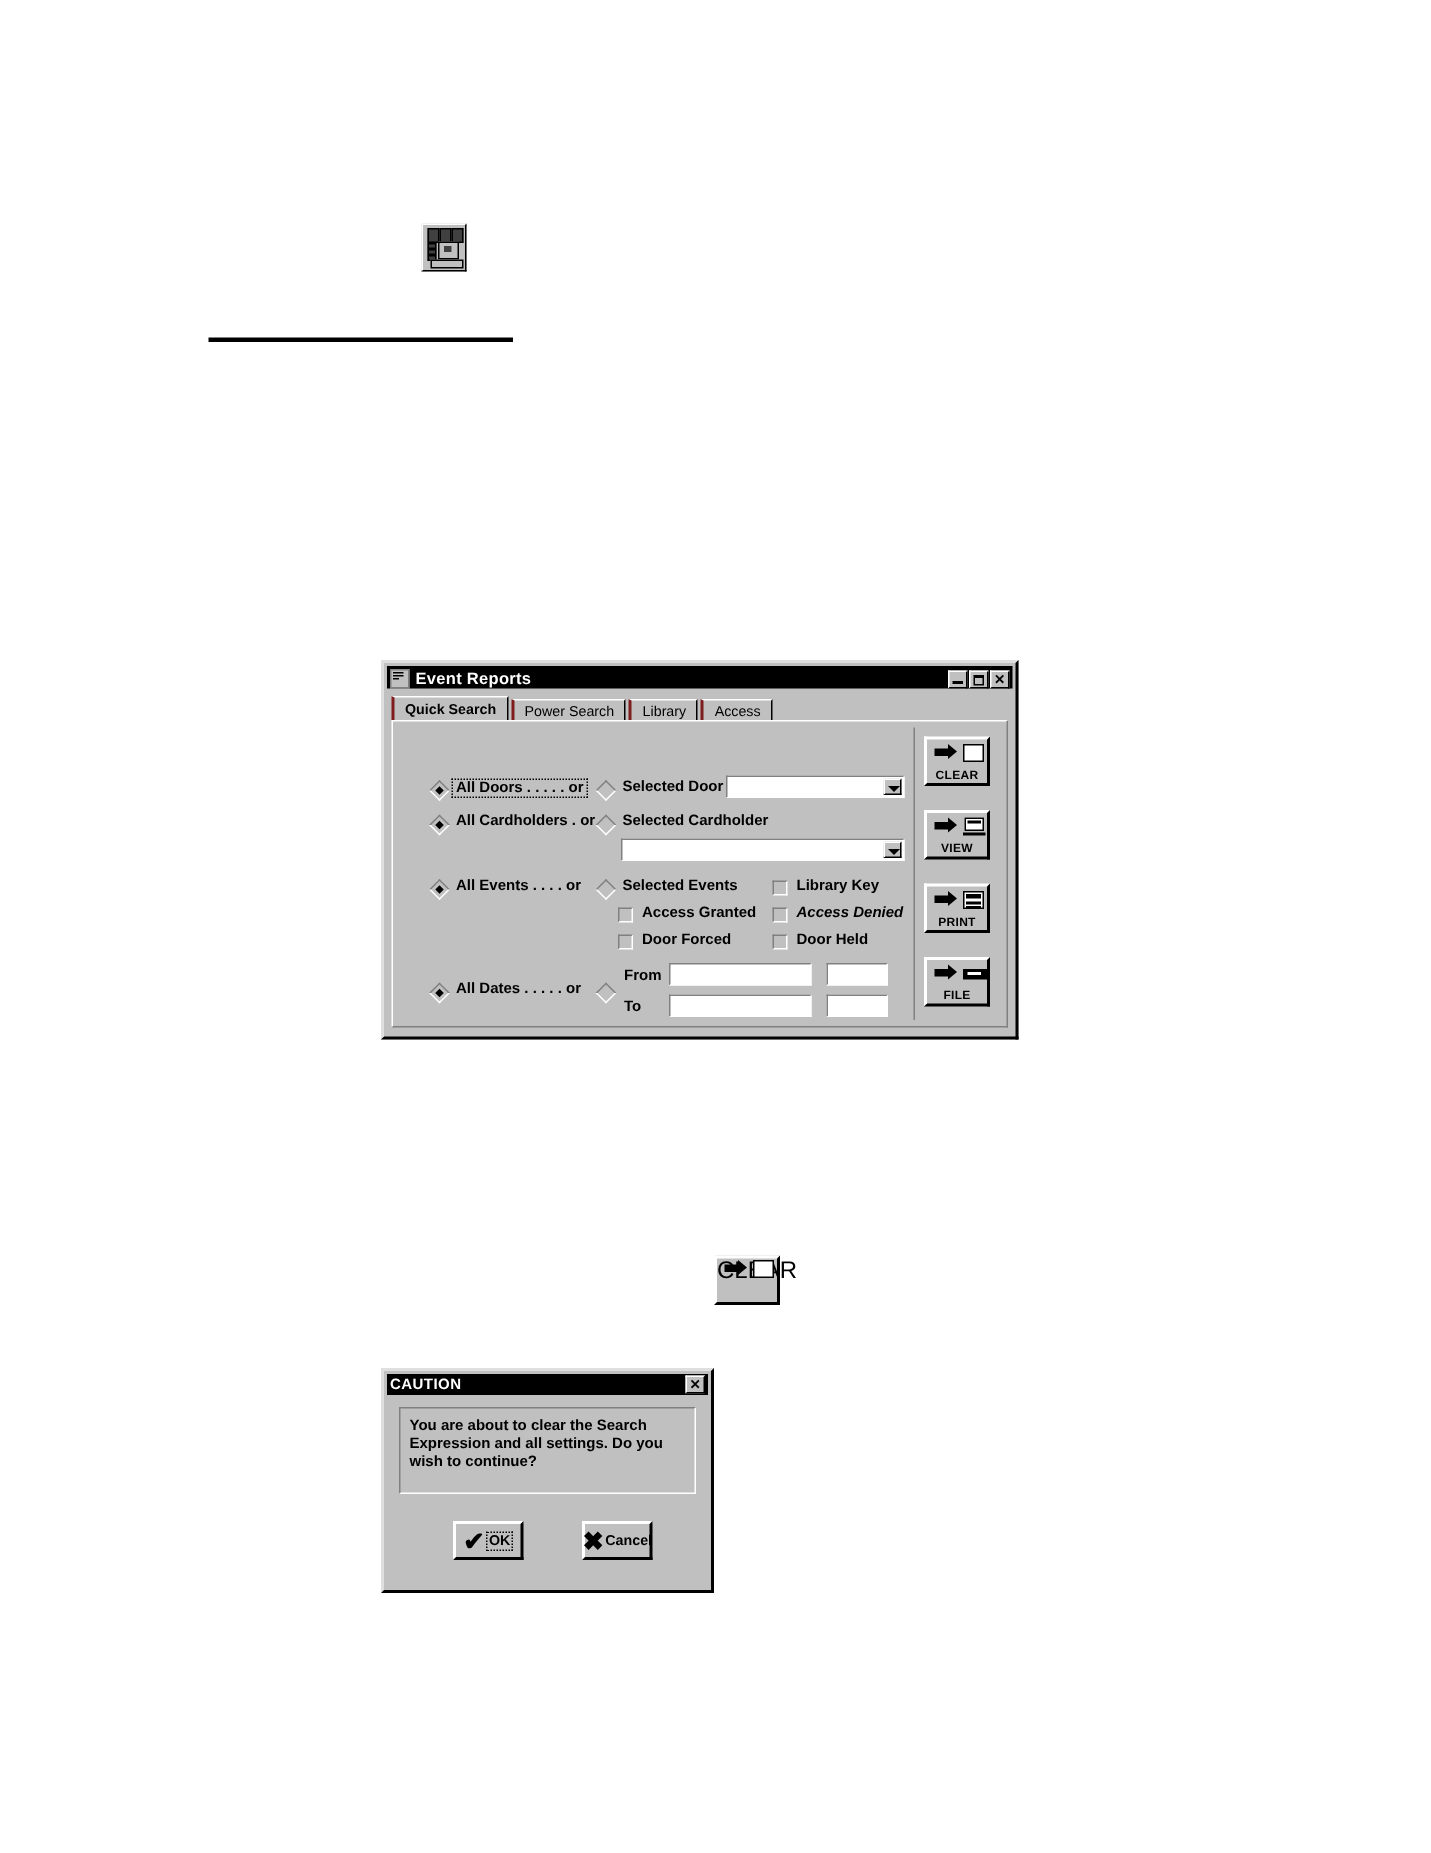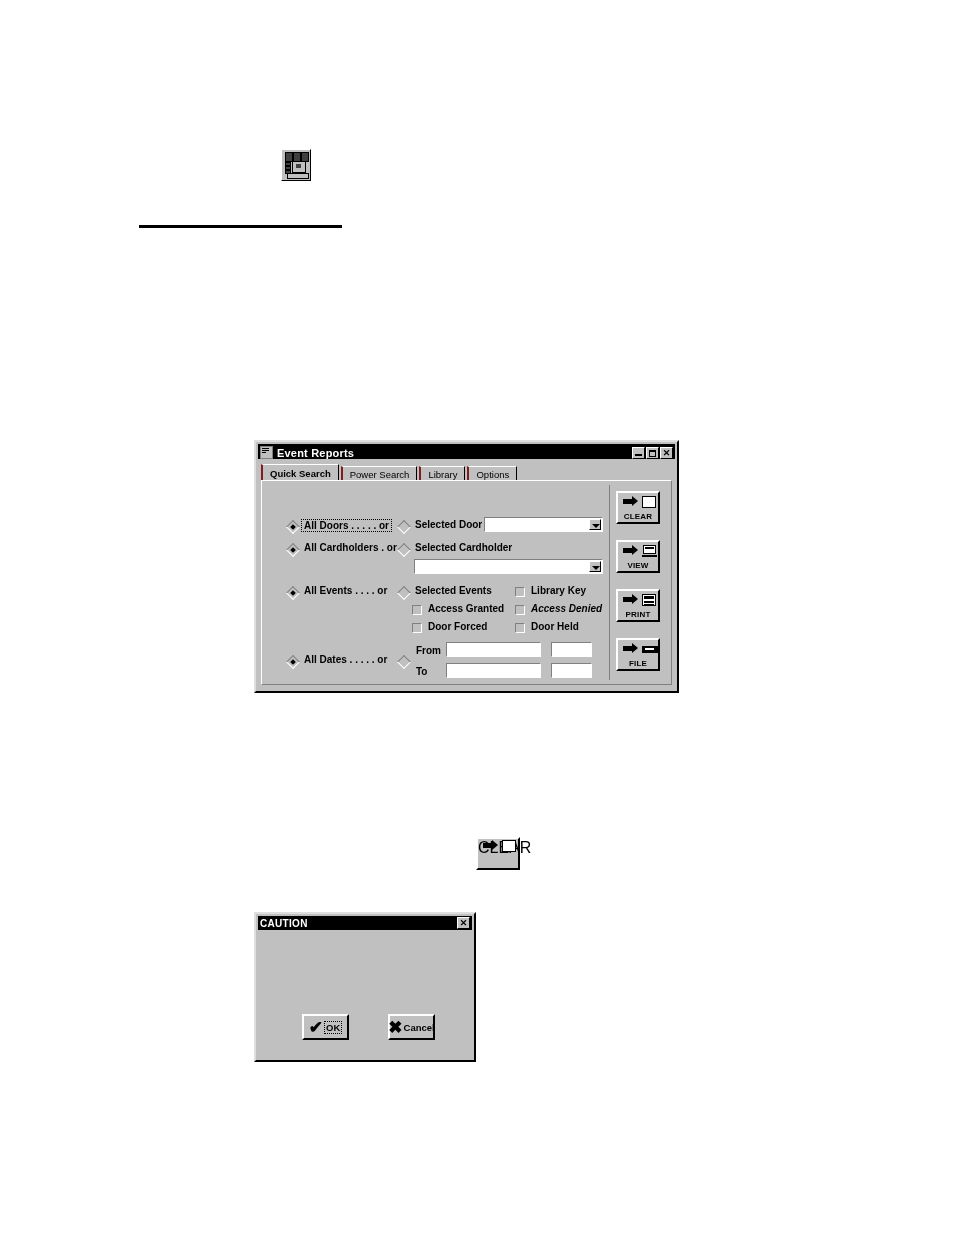--- a/index.html
+++ b/index.html
@@ -228,21 +228,21 @@
           <i></i>
         </span>
       <span class="tbtn cls">✕</span>
     </span>
   </div>
 
   <div id="tabstrip">
     <span class="tab active">Quick Search</span>
     <span class="tab">Power Search</span>
     <span class="tab">Library</span>
-    <span class="tab">Options</span>
+    <span class="tab">Access</span>
   </div>
 
   <div id="panel">
 
     <div id="form-area">
 
       <span class="radio on" style="left:22px;top:37px;"></span>
       <span class="rlabel focus" style="left:38px;top:34px;">All Doors . . . . .  or</span>
       <span class="radio" style="left:133px;top:37px;"></span>
       <span class="rlabel" style="left:149px;top:34px;">Selected Door</span>
@@ -339,20 +339,23 @@
       <span class="gwhite"></span>
   </div>
   <div class="cap">CLEAR</div>
 </div>
 
 <div class="abs" id="caution">
   <div id="caution-titlebar">
     <span id="caution-title-text">CAUTION</span>
     <span class="tbtn cls" style="margin-left:auto;">✕</span>
   </div>
+  <div id="caution-body">
+    <div id="caution-message">You are about to clear the Search Expression and all settings.  Do you wish to continue?</div>
+  </div>
   <div class="dbtn" style="left:46px;top:100px;">
     <span class="glyph">✔</span>
     <span class="txt focus">OK</span>
   </div>
   <div class="dbtn" style="left:132px;top:100px;">
     <span class="glyph">✖</span>
     <span class="txt">Cancel</span>
   </div>
 </div>
 

